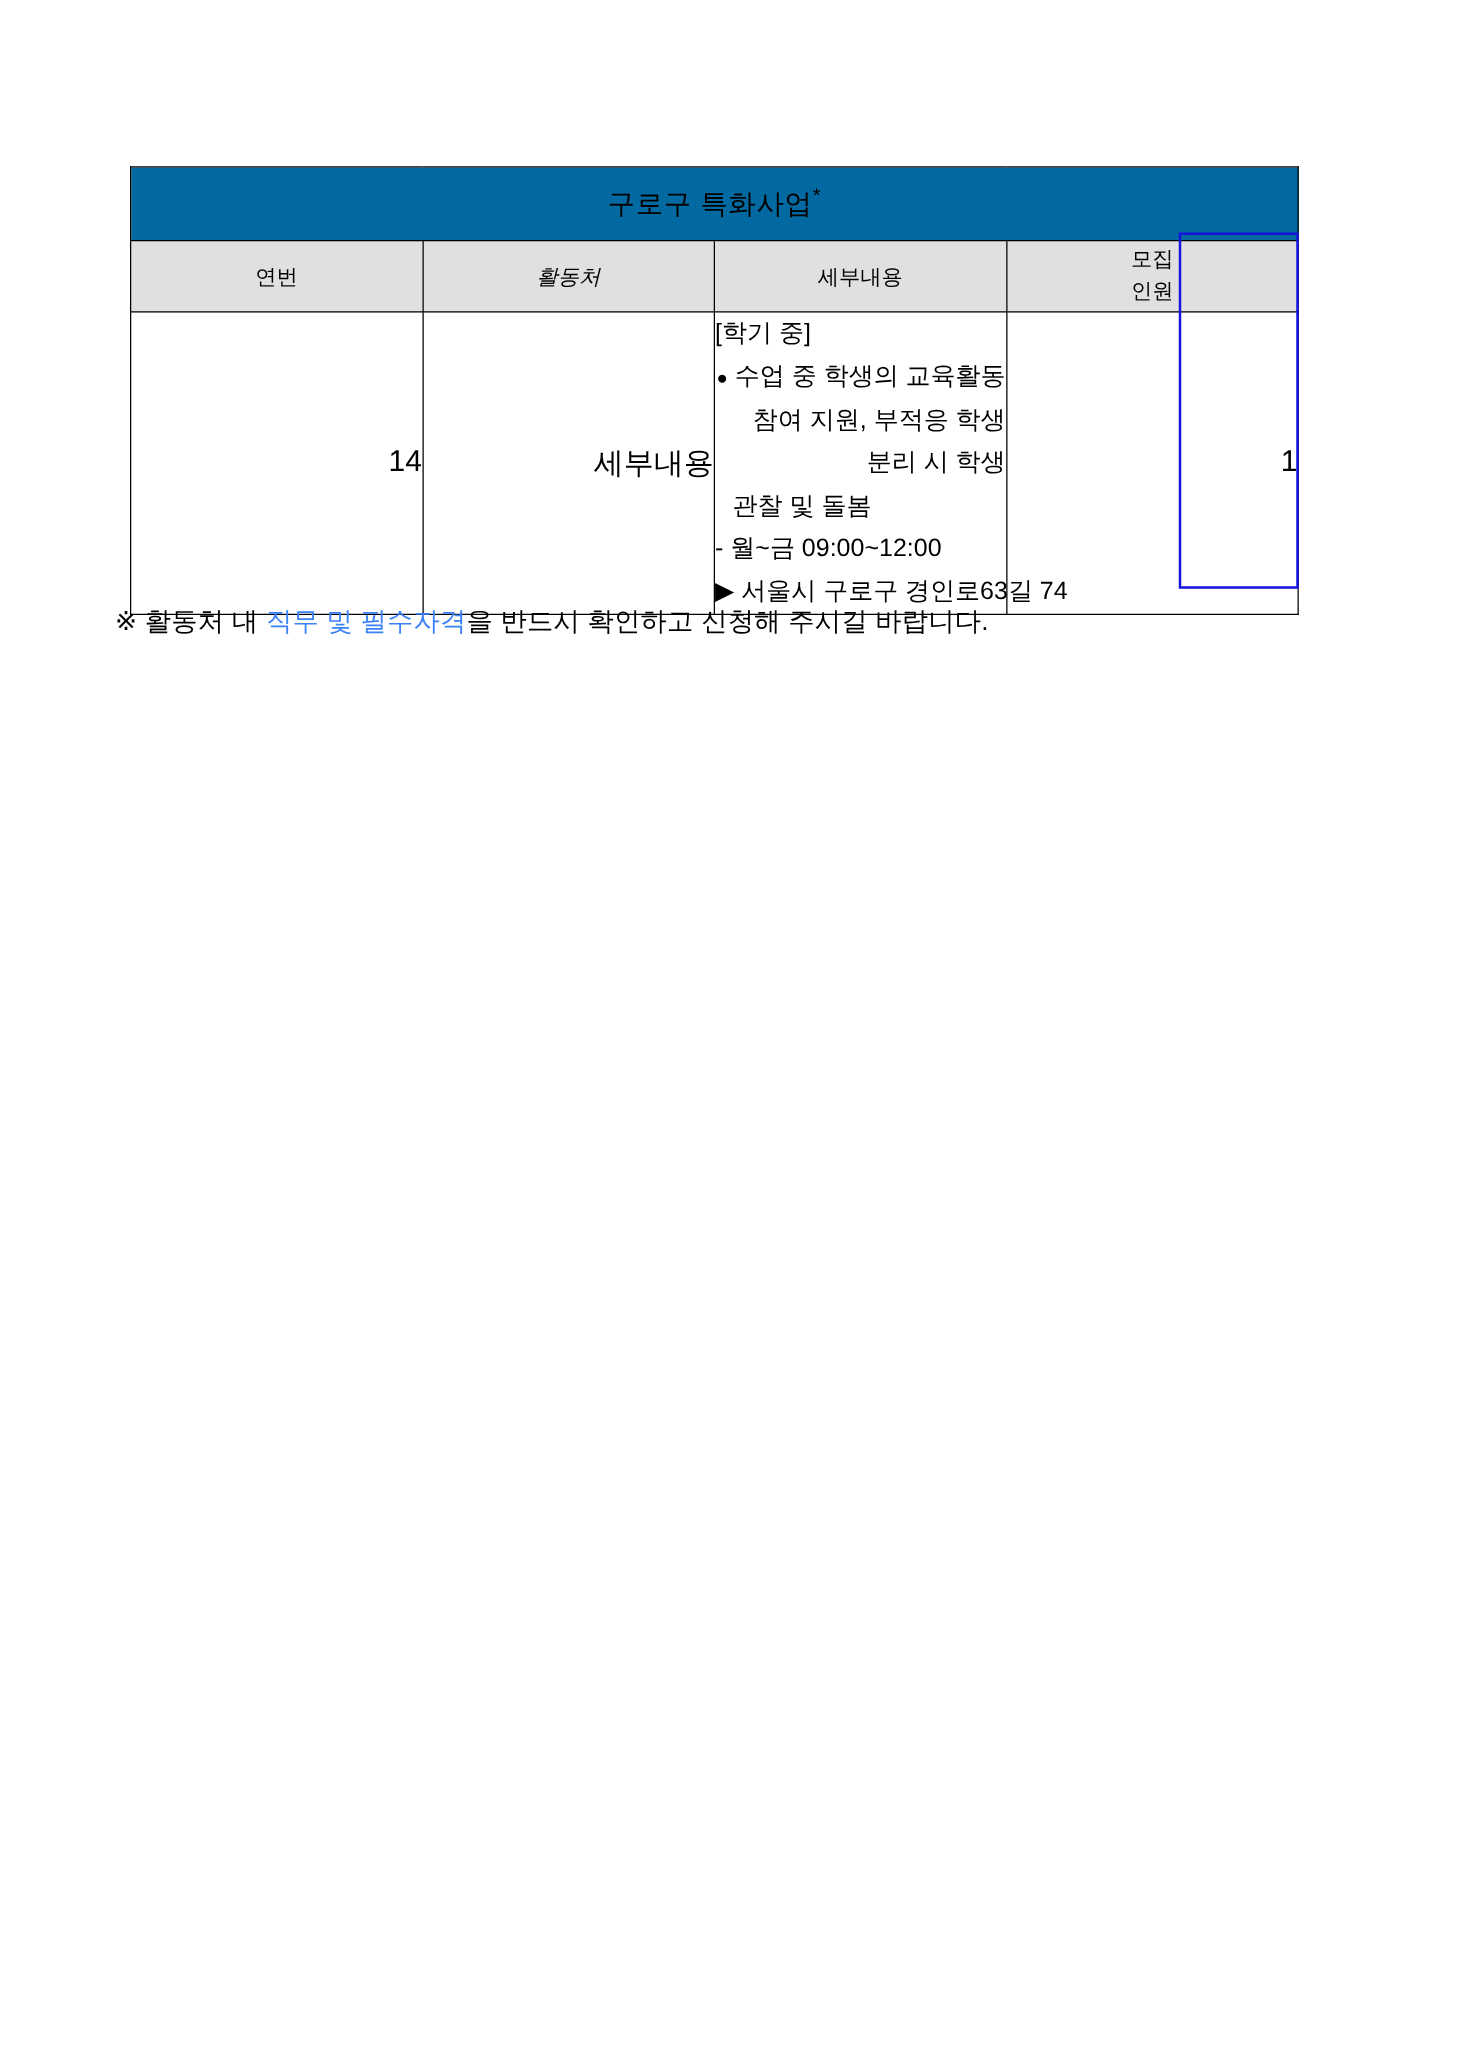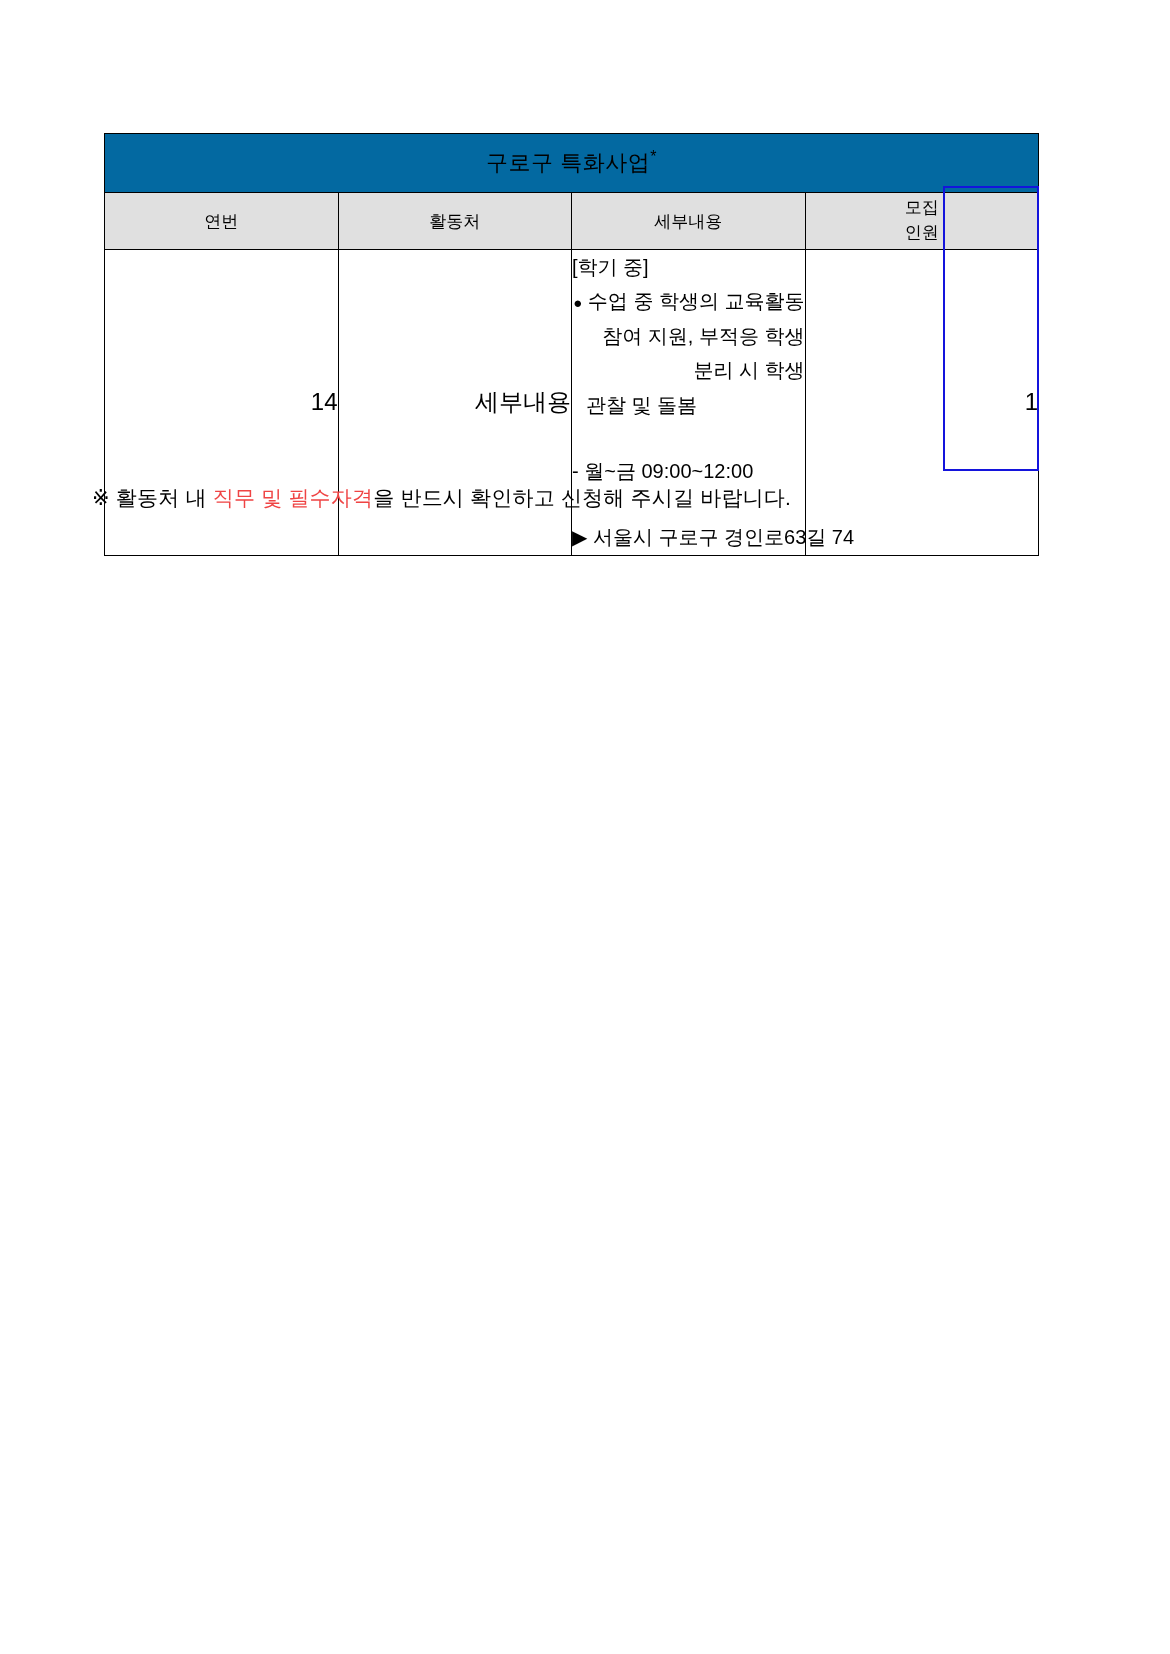--- a/index.html
+++ b/index.html
@@ -50,21 +50,21 @@
     background: #e0e0e0;
     text-align: center;
     height: 56px;
     font-size: 17px;
   }
   .head-cell .two-line {
     display: block;
     line-height: 1.45;
   }
   .col-no { width: 68px; }
-  .col-place { width: 155px; }
+  .col-place { width: 155px; font-style: italic; }
   .col-detail { width: 618px; }
   .col-count { width: 94px; }
 
   .body-row td {
     height: 230px;
   }
   .cell-center {
     text-align: right;
     font-size: 24px;
   }
@@ -79,21 +79,20 @@
   .indent-1 { padding-left: 14px; text-indent: 0; }
   .bullet-line {
     padding-left: 30px;
     text-indent: -30px;
     text-align: right;
   }
   .bullet-line .bullet { font-size: 15px; }
   .hang {
     padding-left: 30px;
     text-indent: -30px;
-    margin-top: 32px;
   }
 
   
   .blue-box {
     position: absolute;
     left: 943px;
     top: 186px;
     width: 96px;
     height: 285px;
     border: 2px solid #1414dc;
@@ -107,21 +106,21 @@
     top: 480px;
     width: 960px;
     font-size: 21px;
     line-height: 1.75;
   }
   .note-line {
     white-space: nowrap;
     letter-spacing: 0.2px;
   }
   .red {
-    color: #ef4444;
+    color: #3b82f6;
   }
 </style>
 </head>
 <body>
 
 <div class="page">
 
   <table class="doc-table">
     <tbody>
       <tr>

